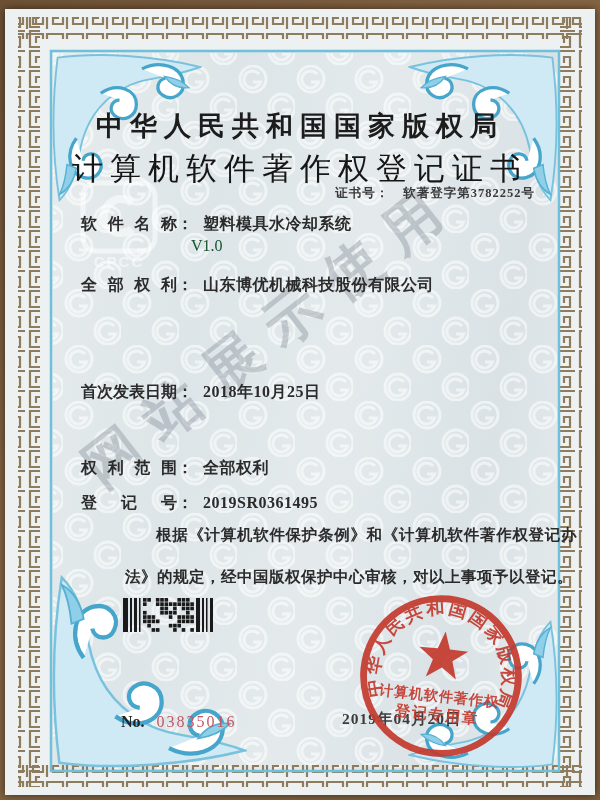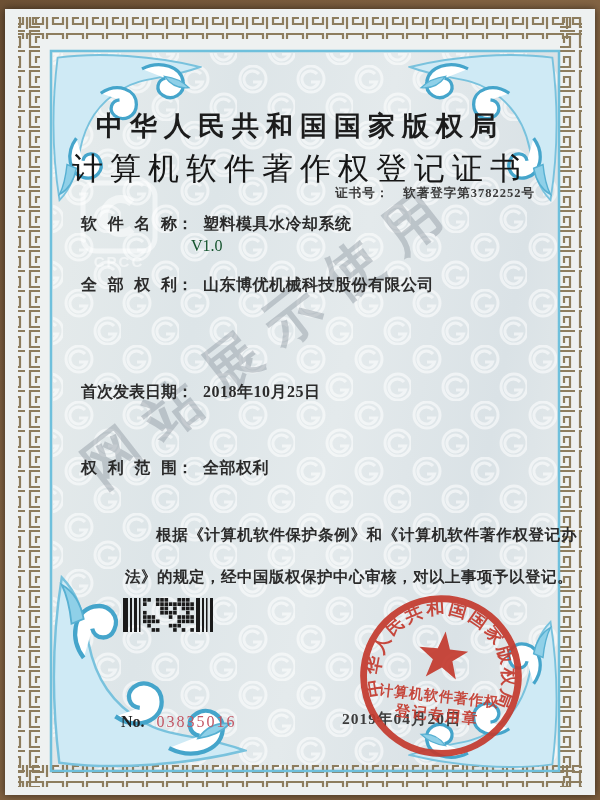--- a/index.html
+++ b/index.html
@@ -142,20 +142,23 @@
 
   <div class="frow" style="top:373px">
     <span class="lbl">首次发表日期</span><span class="col">：</span><span class="val">2018年10月25日</span>
   </div>
 
 
   <div class="frow" style="top:449px">
     <span class="lbl">权利范围</span><span class="col">：</span><span class="val">全部权利</span>
   </div>
 
+  <div class="frow" style="top:484px">
+    <span class="lbl">登记号</span><span class="col">：</span><span class="val">2019SR0361495</span>
+  </div>
 
   <div class="stmt">根据《计算机软件保护条例》和《计算机软件著作权登记办法》的规定，经中国版权保护中心审核，对以上事项予以登记。</div>
 
   <svg class="barcode" id="barcode" width="92" height="34" viewBox="0 0 92 34">
       <rect x="0" y="0" width="5" height="34" fill="#1a1a1a"></rect>
       <rect x="7" y="0" width="2" height="34" fill="#1a1a1a"></rect>
       <rect x="11" y="0" width="3" height="34" fill="#1a1a1a"></rect>
       <rect x="16" y="0" width="1.5" height="34" fill="#1a1a1a"></rect>
       <rect x="20" y="0" width="3.6" height="3.7" fill="#1a1a1a"></rect>
       <rect x="20" y="4.3" width="3.6" height="3.7" fill="#1a1a1a"></rect>

